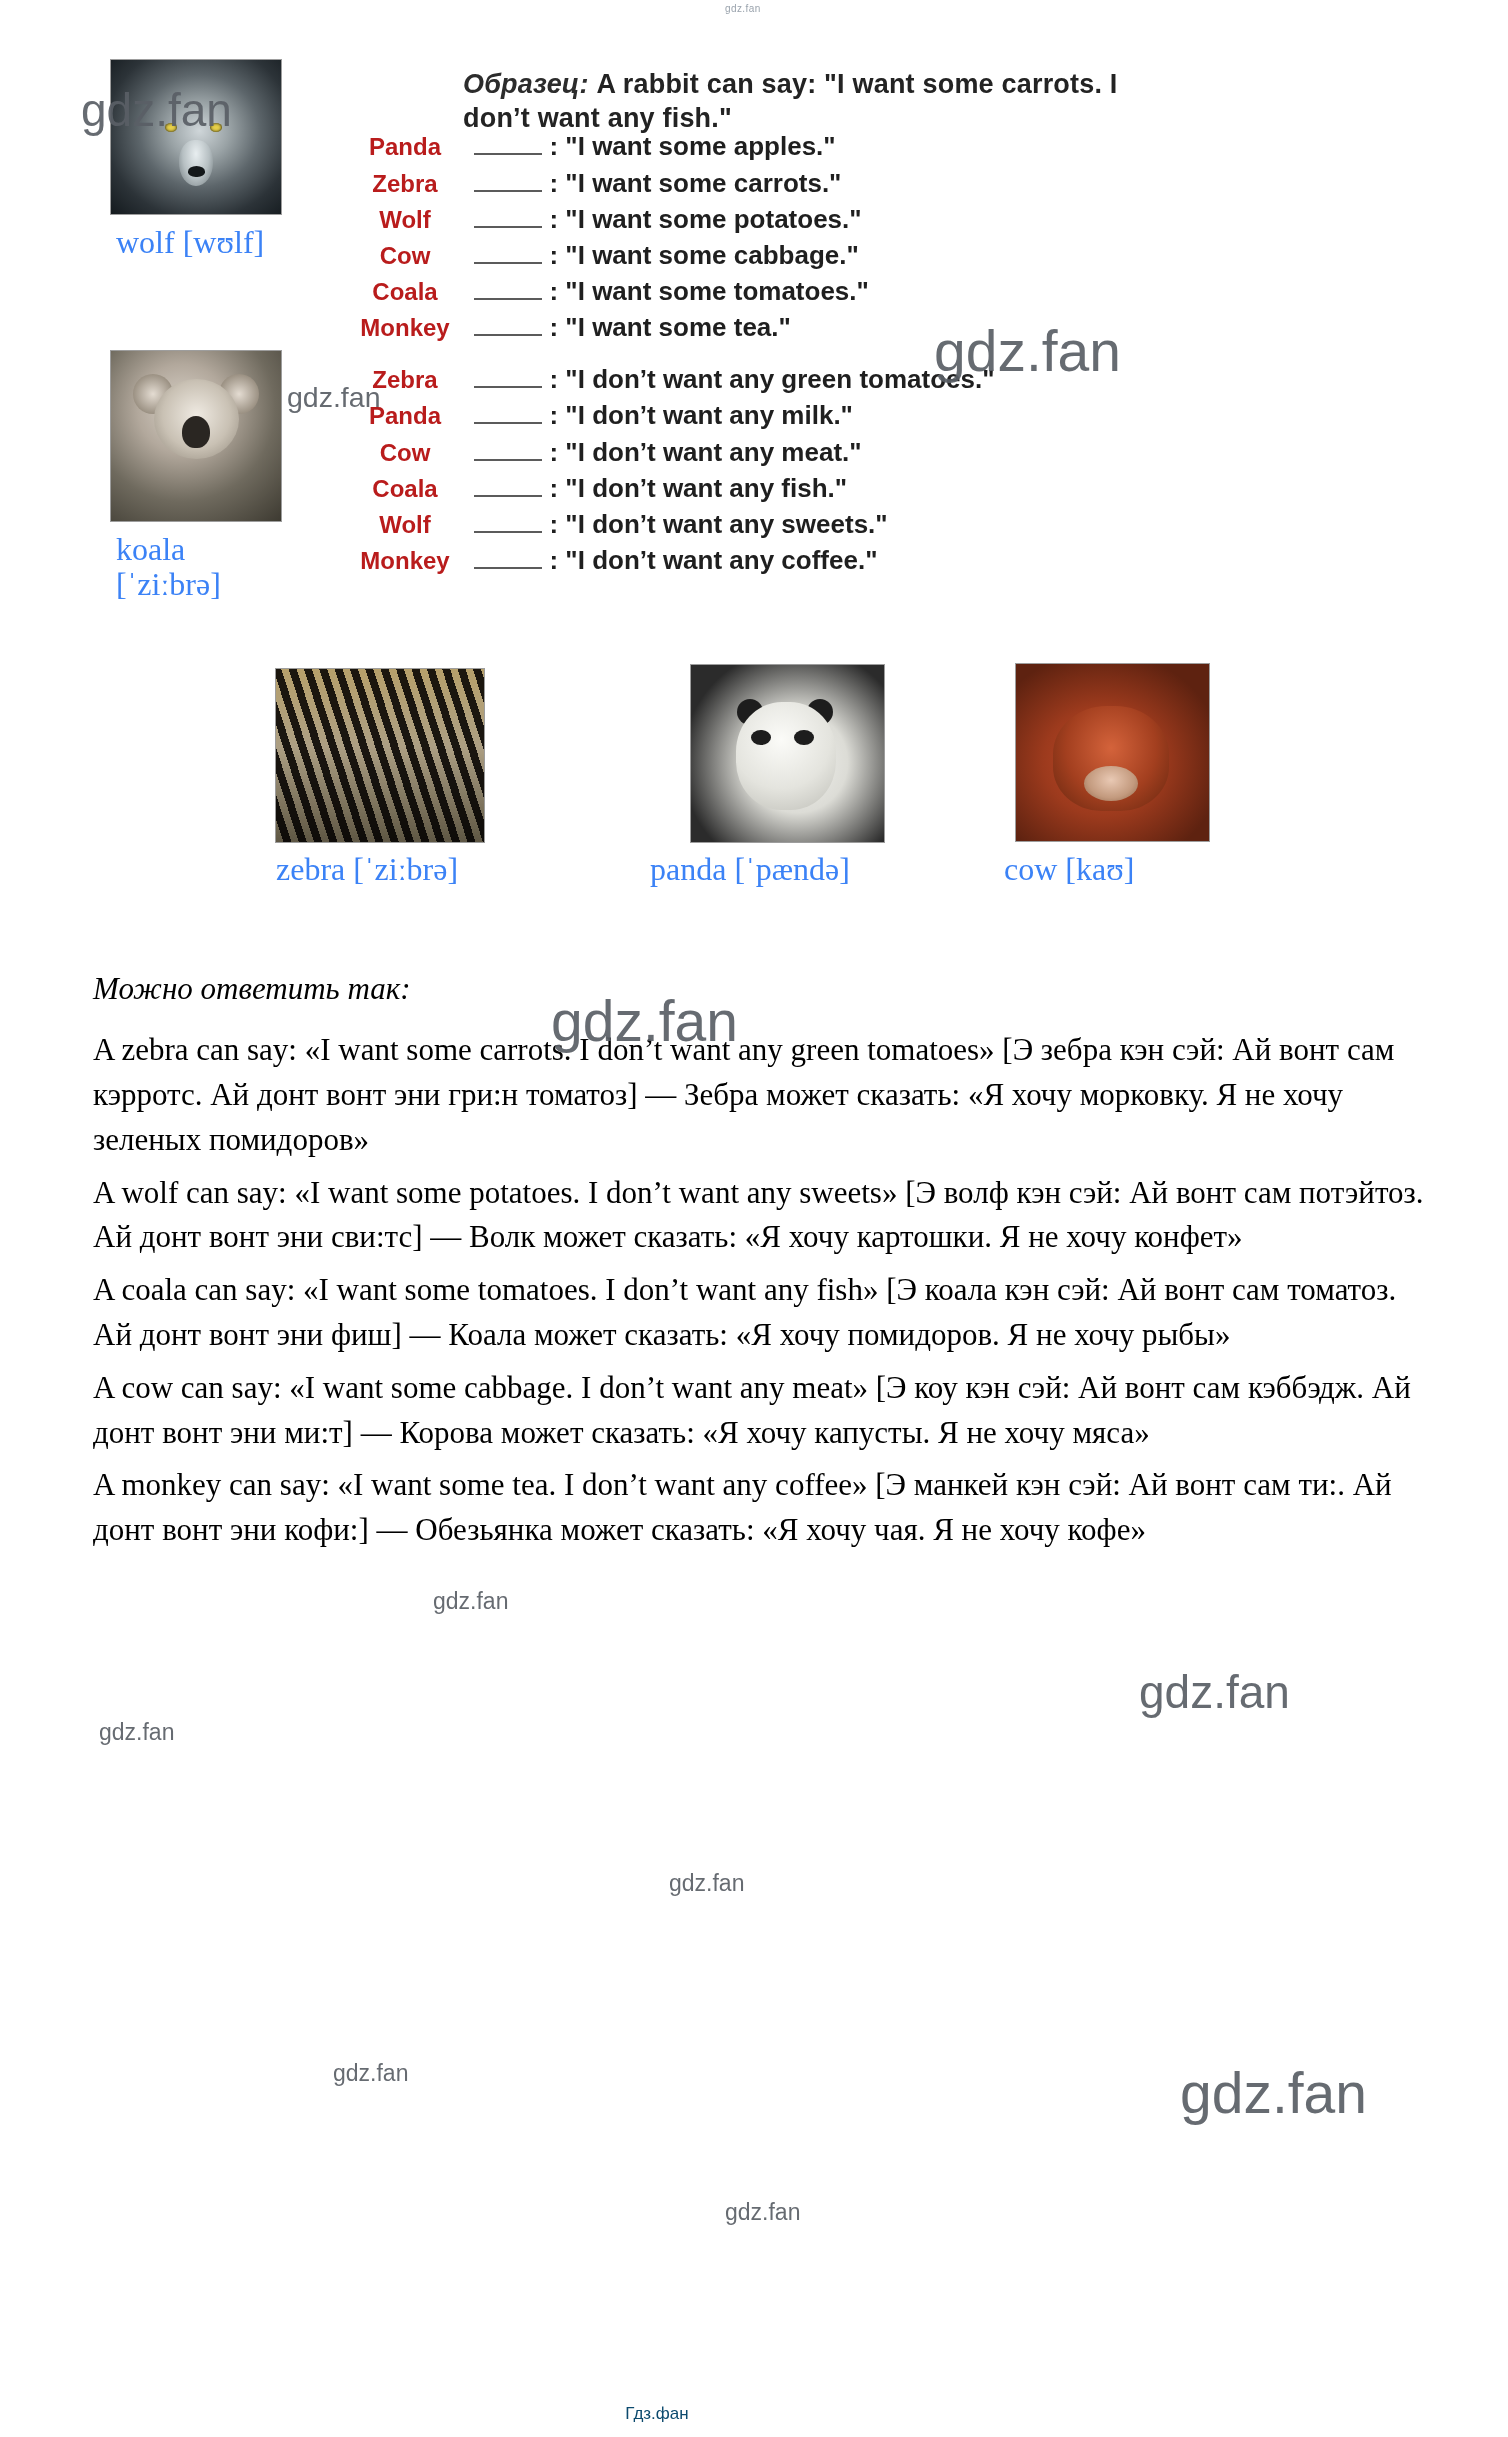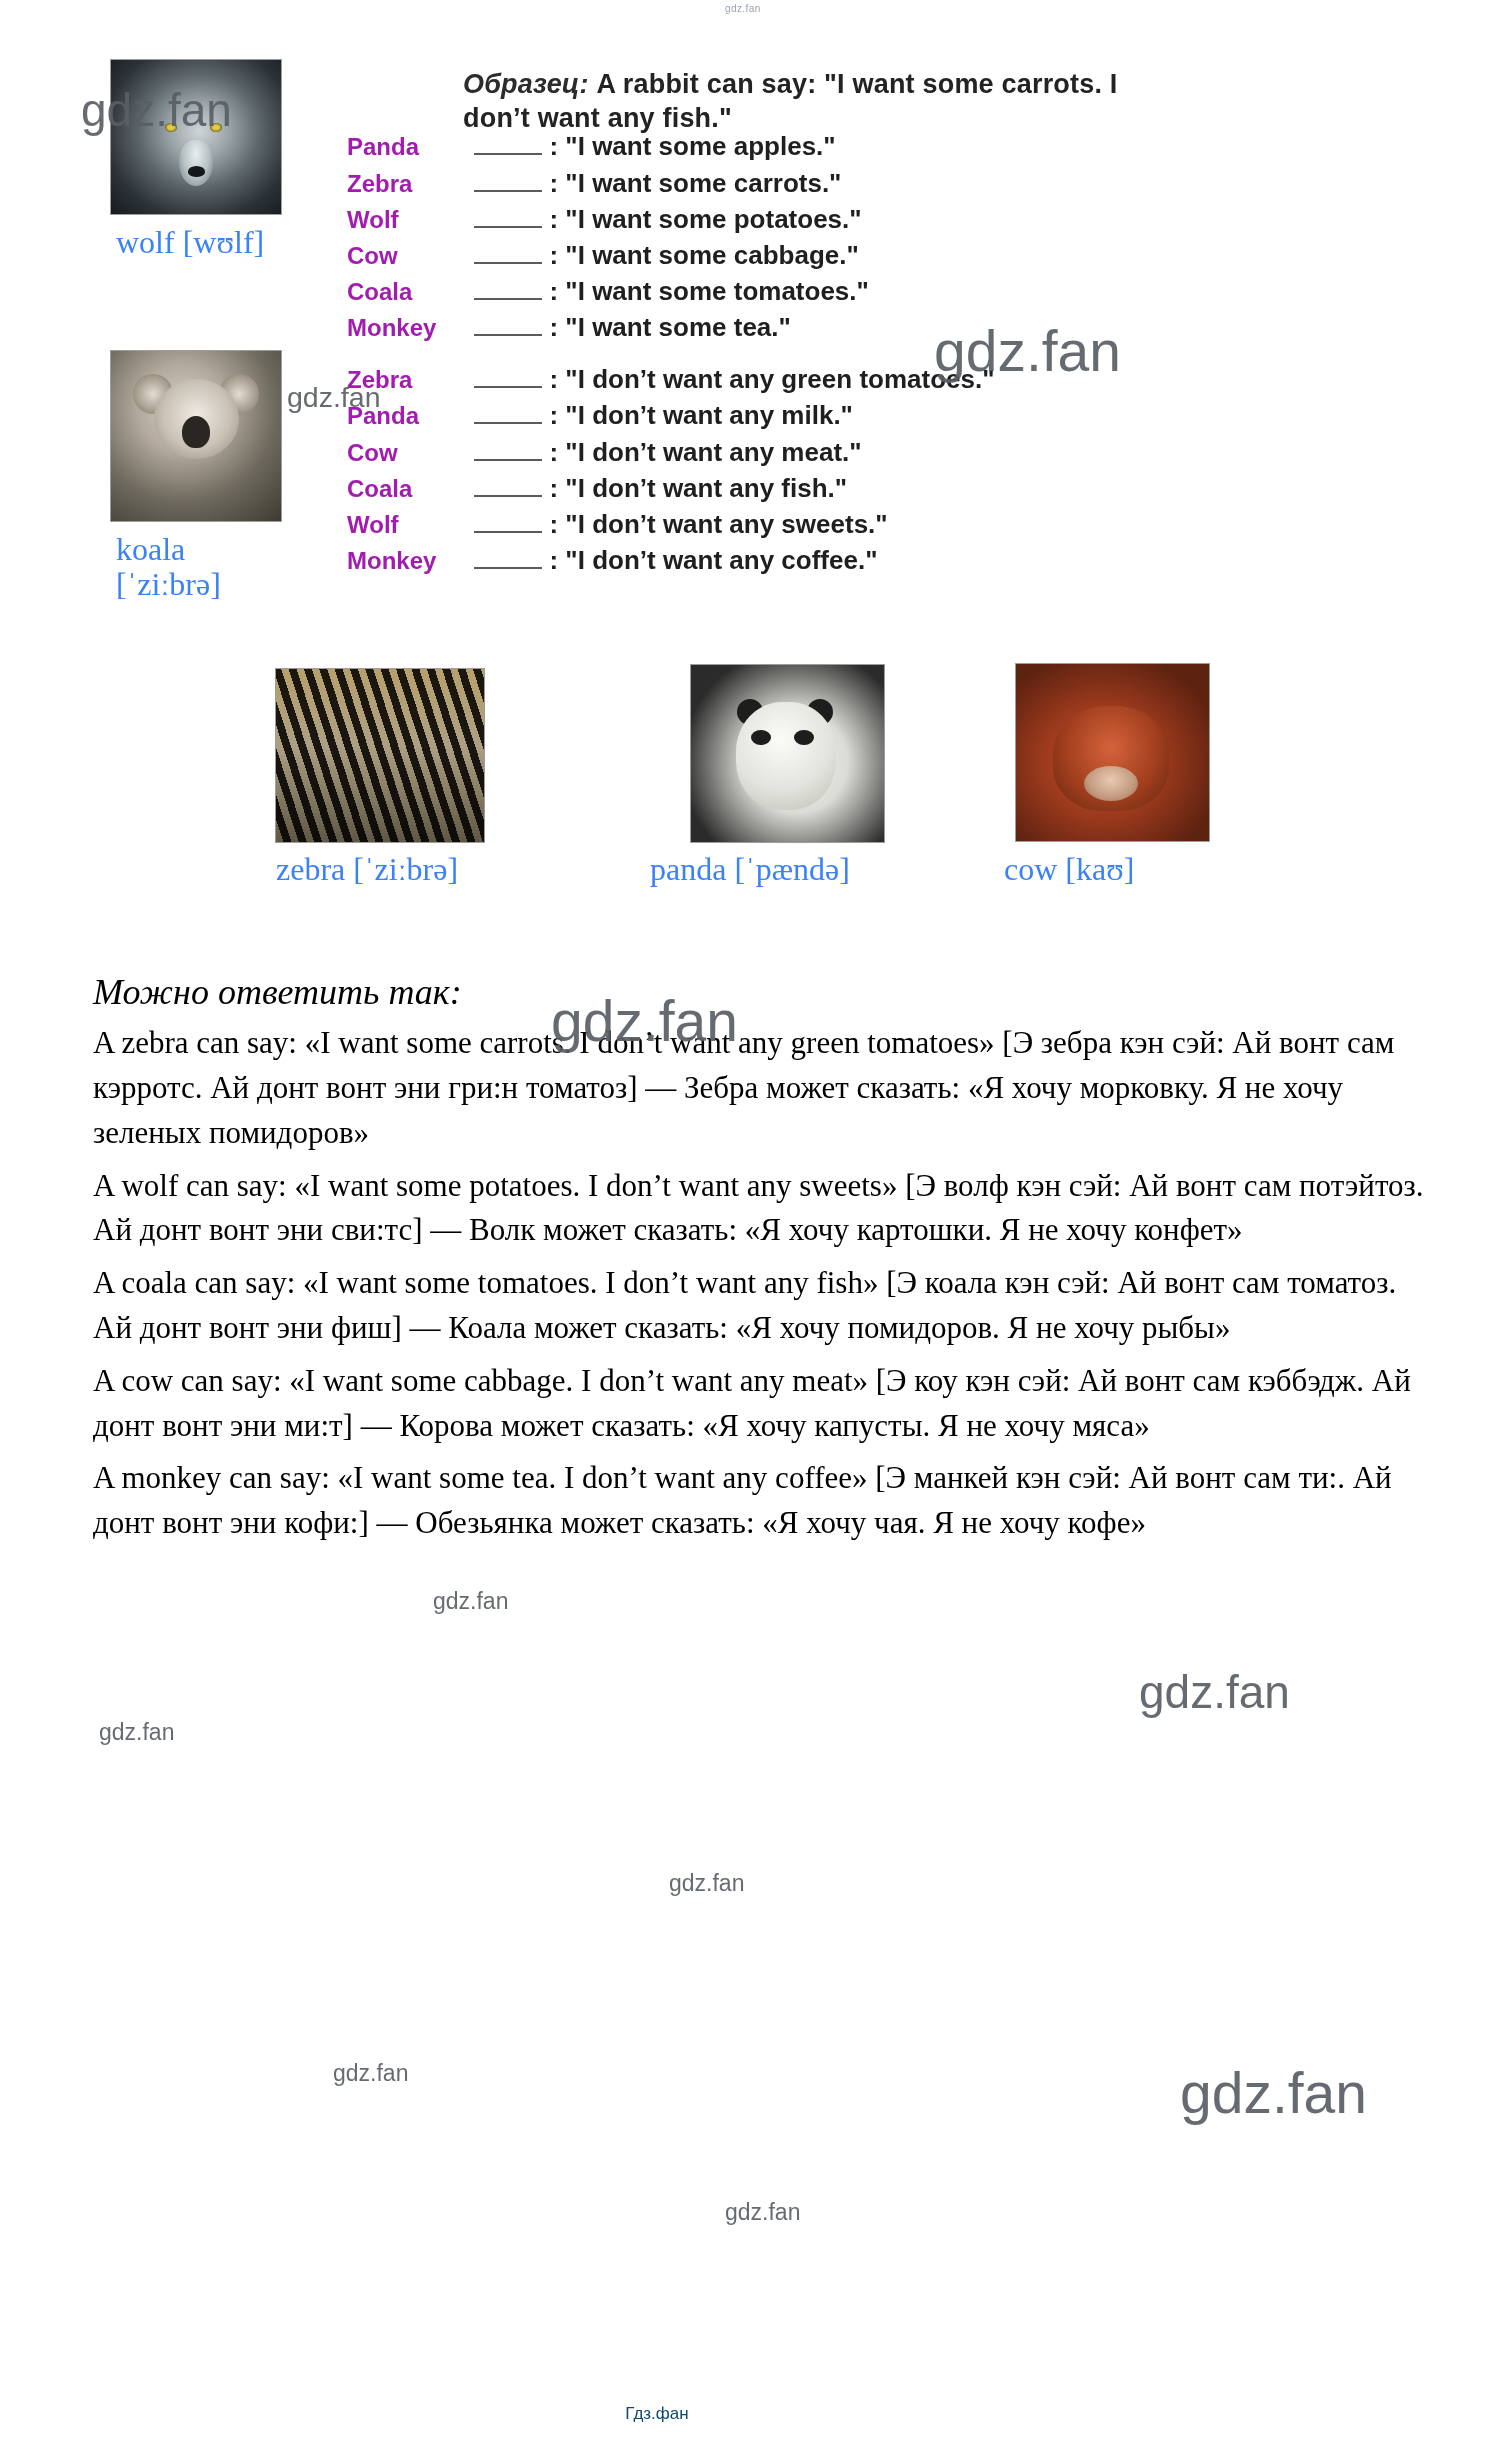--- a/index.html
+++ b/index.html
@@ -231,22 +231,22 @@
     position: absolute;
     height: 37px;
     display: flex;
     align-items: center;
   }
   .row .name {
     width: 116px;
     font-family: "Liberation Sans", sans-serif;
     font-size: 24px;
     font-weight: 700;
-    color: #a21caf;
-    text-align: left;
+    color: #b91c1c;
+    text-align: center;
     padding-right: 9.3px;
   }
   .row .line {
     width: 68px;
     height: 0;
     border-top: 2.3px solid #5b5b5b;
     margin: 0 7.7px 0 1.5px;
     position: relative;
     top: 7px;
   }
@@ -261,22 +261,22 @@
   
   .answers {
     position: absolute;
     left: 93px;
     top: 971px;
     width: 1334px;
   }
   .ans-head {
     font-family: "Liberation Serif", serif;
     font-style: italic;
-    font-size: 36px;
-    margin-bottom: 8px;
+    font-size: 31px;
+    margin-bottom: 21px;
   }
   .para {
     font-family: "Liberation Serif", serif;
     font-size: 31px;
     line-height: 1.45;
     margin: 0 0 7.7px 0;
     text-align: left;
   }
 
   

